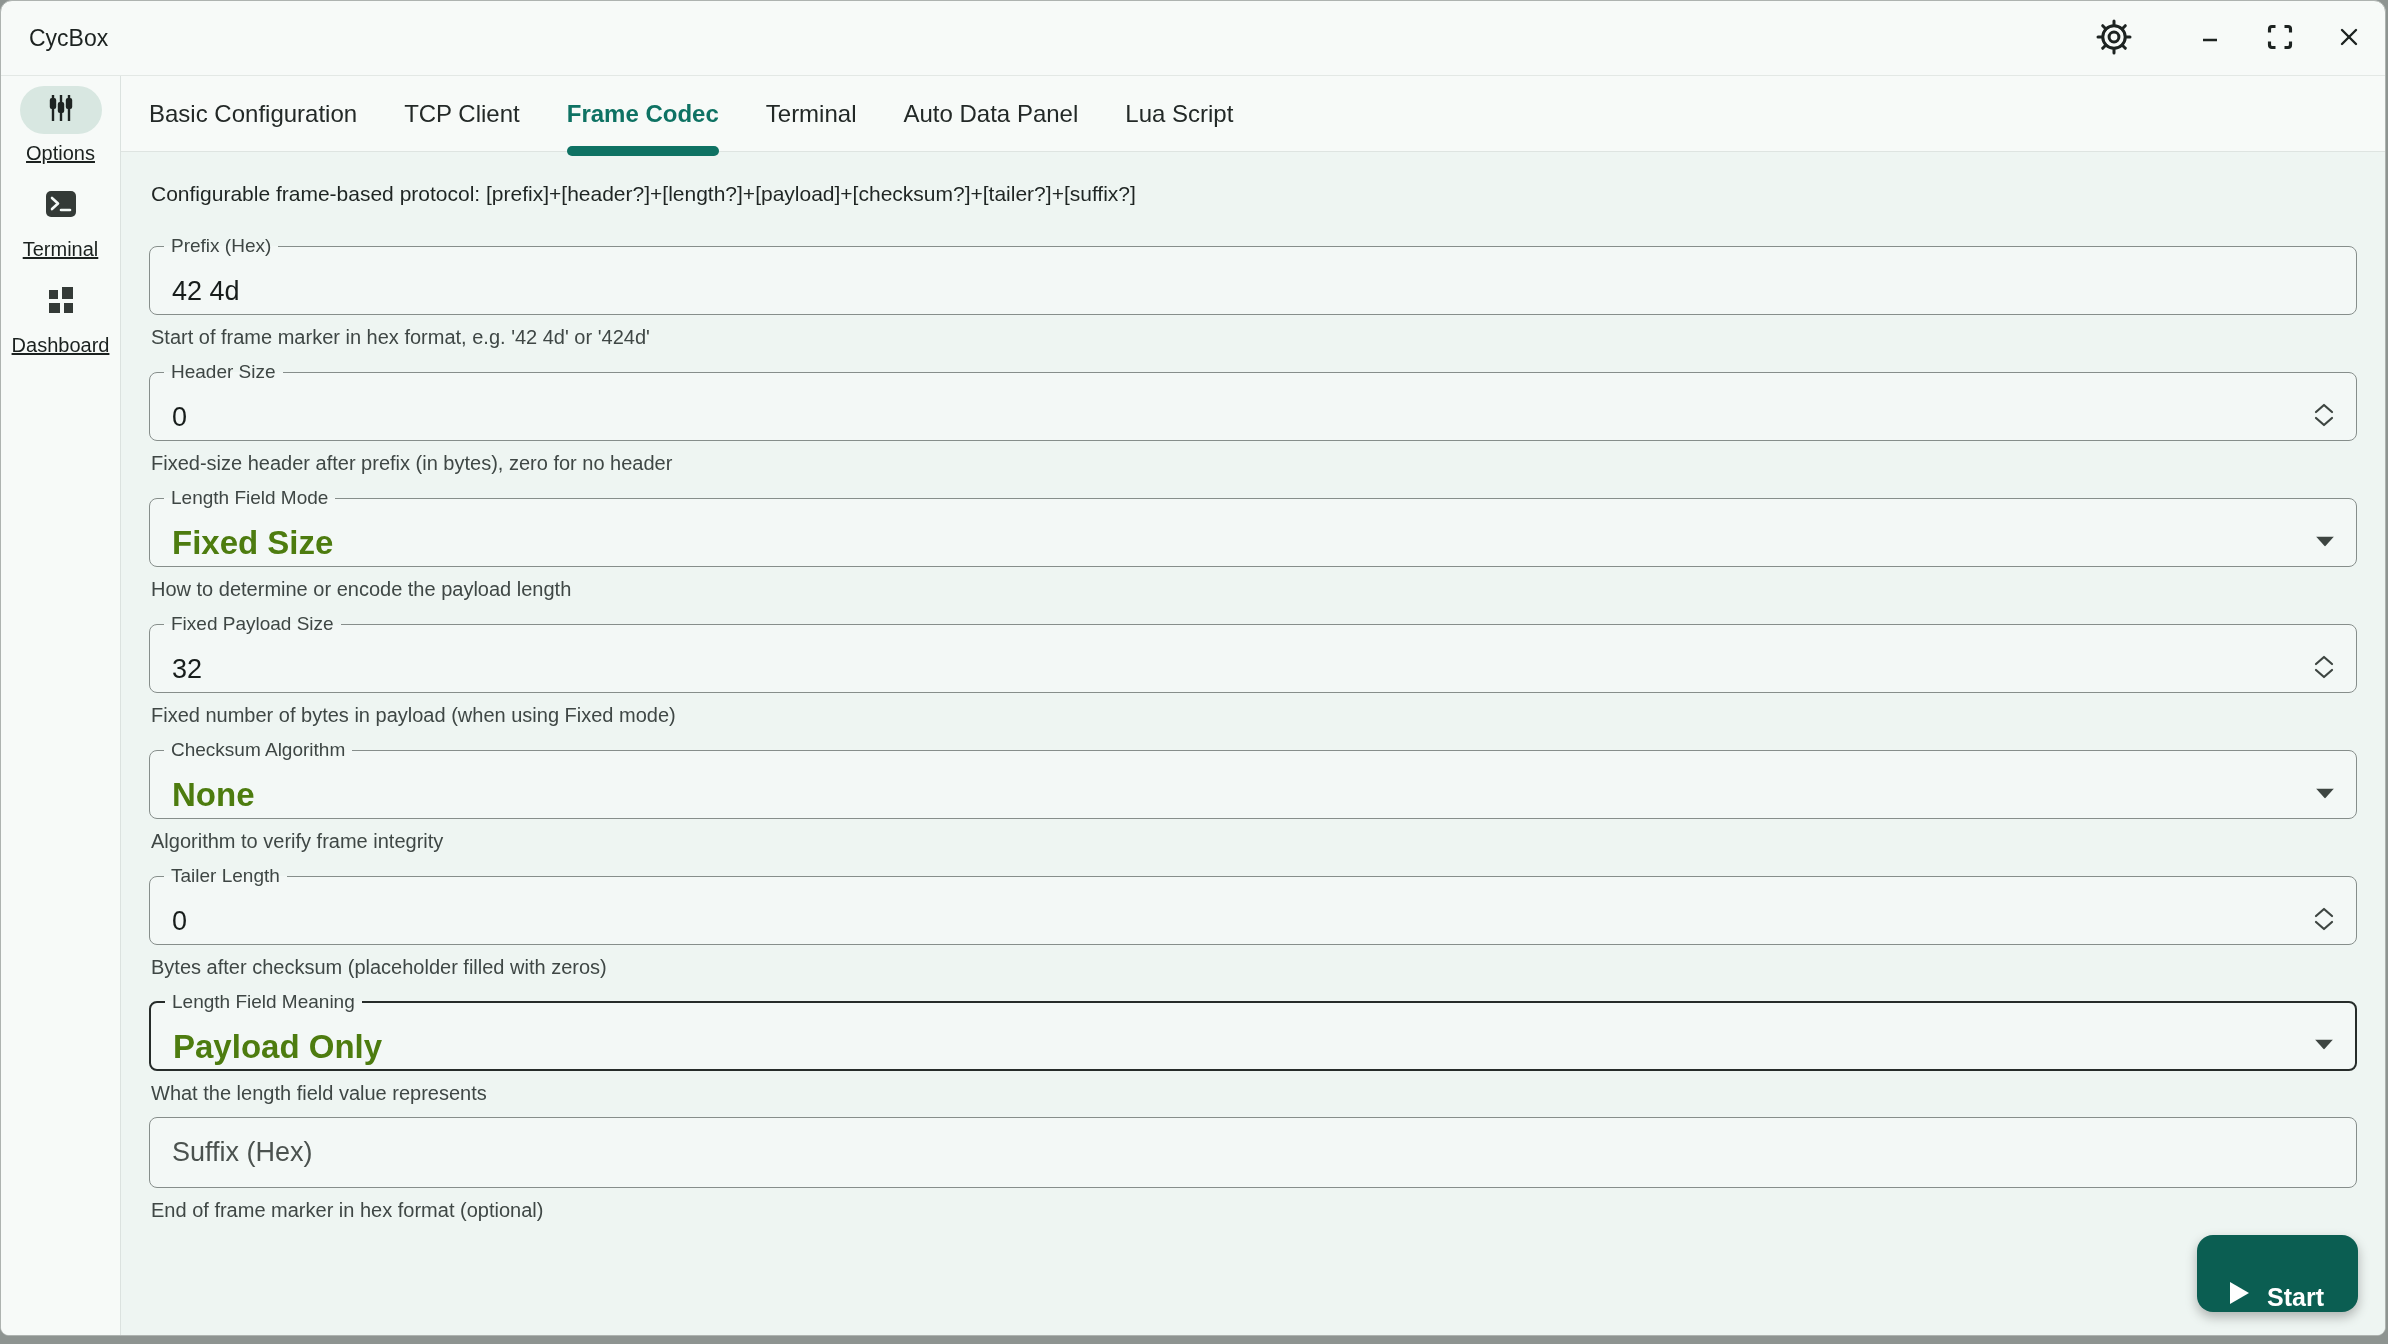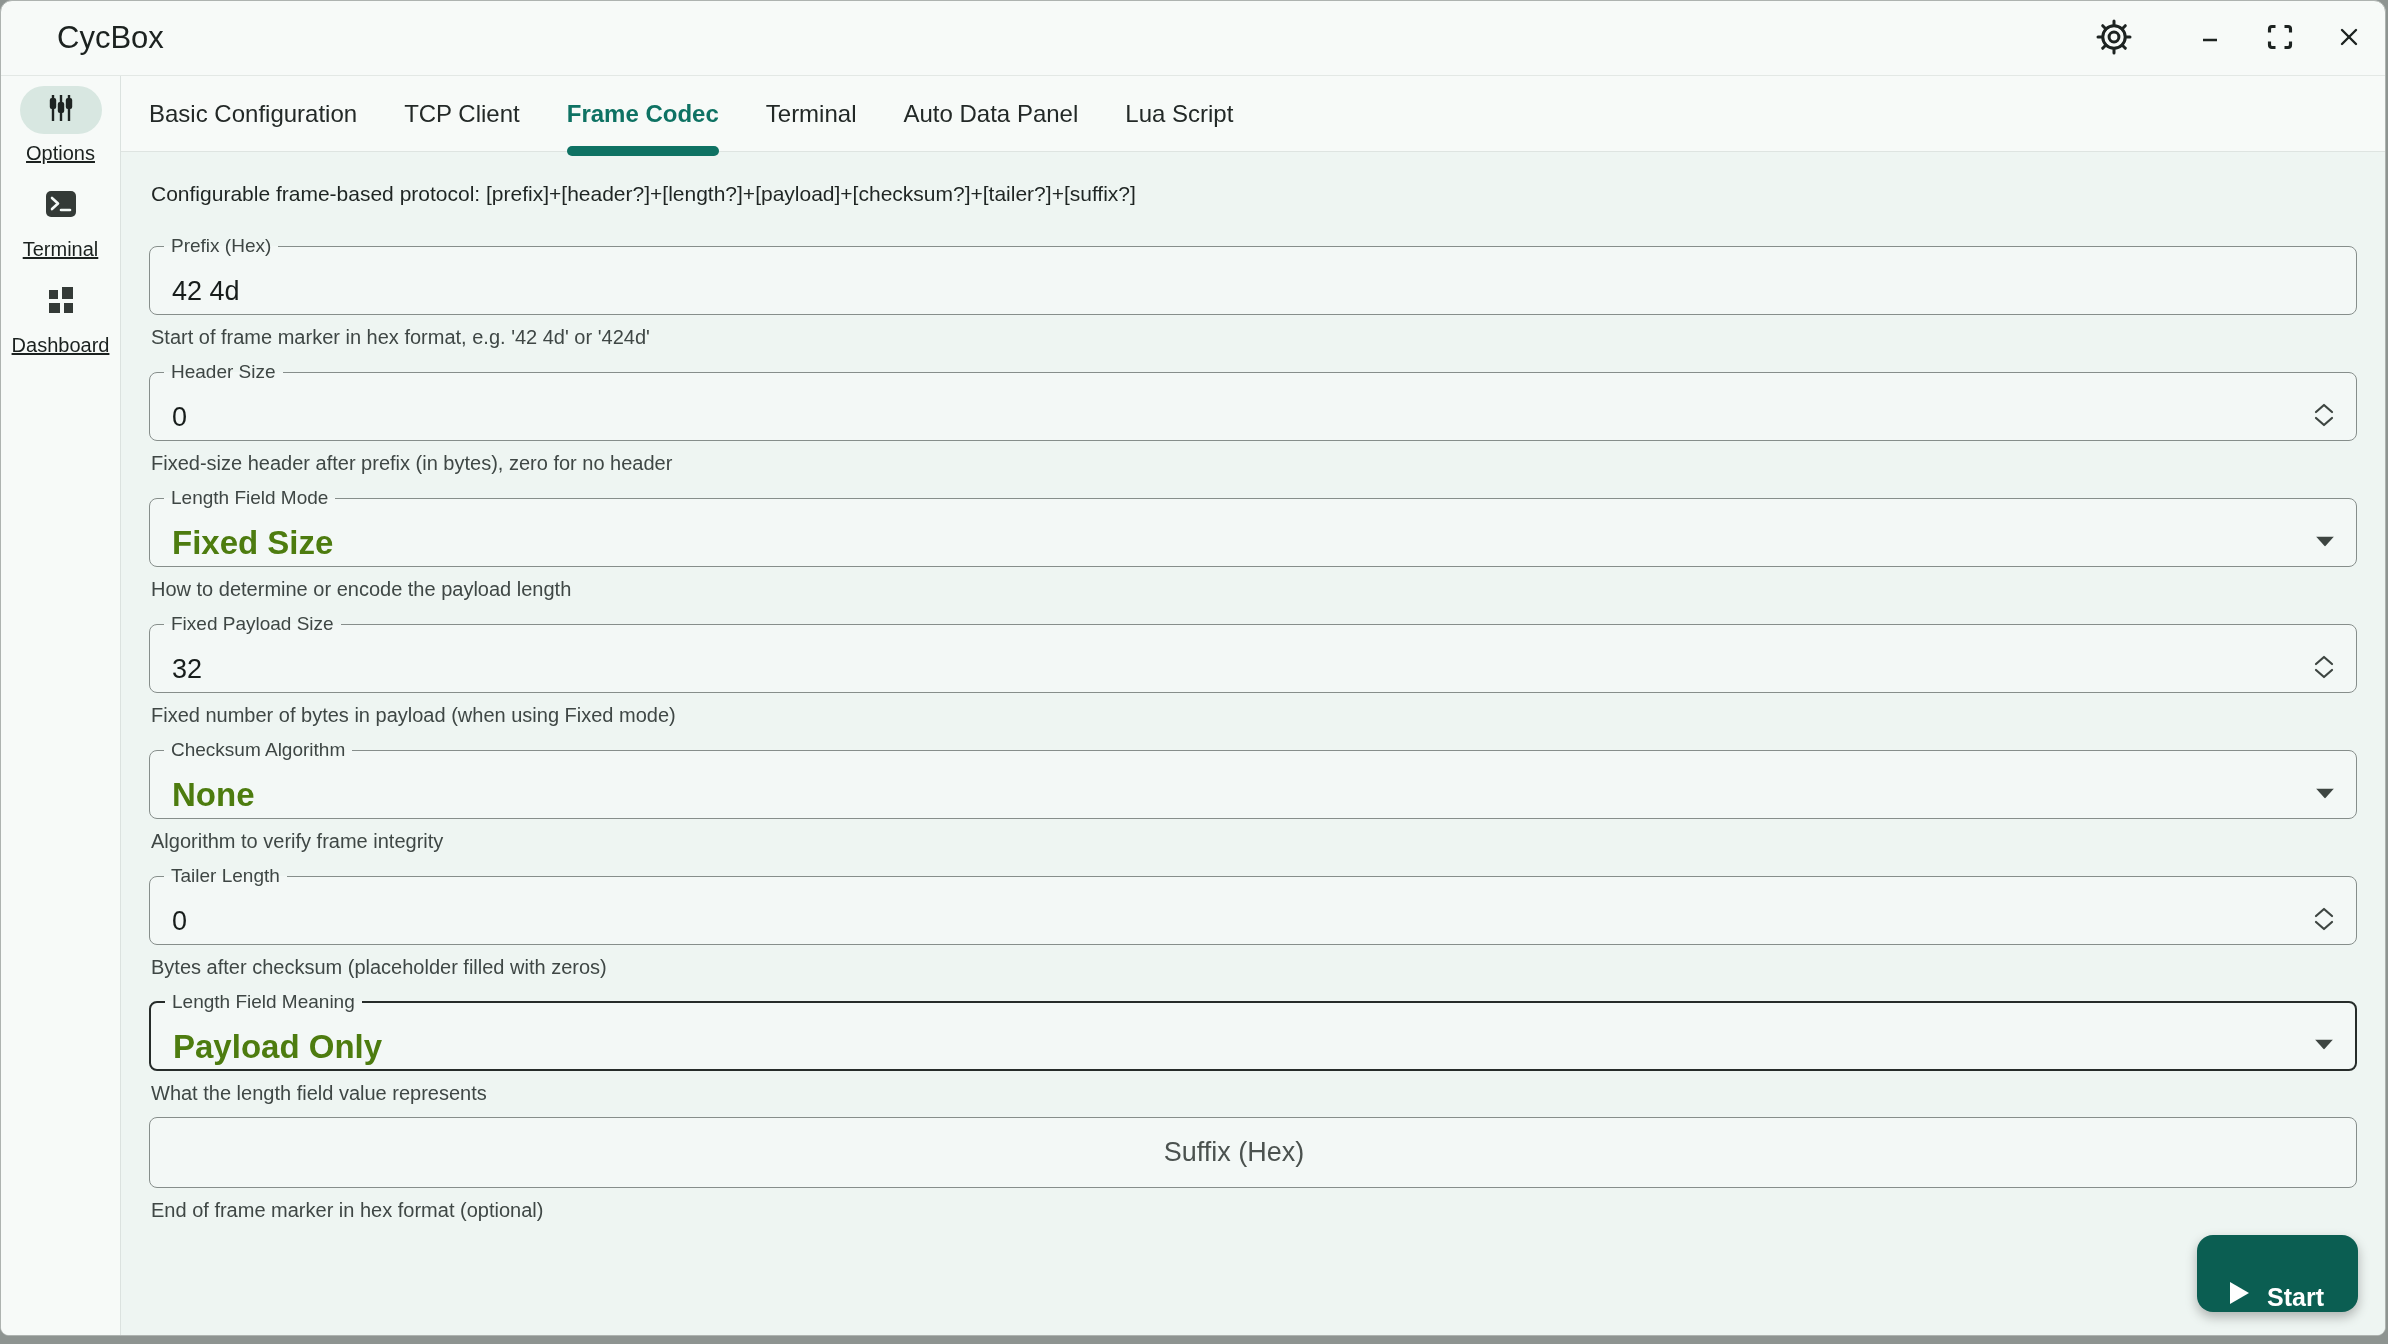--- a/index.html
+++ b/index.html
@@ -19,21 +19,21 @@
     overflow:hidden;
     display:flex;flex-direction:column;
   }
   
   .titlebar{
     height:74px;flex:0 0 74px;
     display:flex;align-items:center;
     border-bottom:1px solid #e3e8e5;
     padding:0 16px 0 0;
   }
-  .app-title{margin-left:56px;font-size:31px;color:#1c2220;}
+  .app-title{margin-left:28px;font-size:23px;color:#1c2220;}
   .tb-spacer{flex:1;}
   .tb-btn{
     width:40px;height:40px;display:flex;align-items:center;justify-content:center;
     background:transparent;border:none;cursor:pointer;padding:0;
   }
   .tb-btn.gear{margin-right:56px;}
   .tb-btn.minb{margin-right:30px;}
   .tb-btn.maxb{margin-right:29px;}
   
   .body-row{flex:1;display:flex;min-height:0;}
@@ -84,21 +84,21 @@
     position:absolute;left:22px;right:60px;top:11px;bottom:0;
     display:flex;align-items:center;
     font-size:33px;color:#4d7c0f;
   }
   .f-value.bold{font-weight:bold;}
   input.f-input{
     position:absolute;left:22px;right:60px;top:11px;bottom:0;
     border:none;background:transparent;outline:none;padding:0;
     font-family:inherit;font-size:27px;color:#171d1b;
   }
-  .no-legend input.f-input{top:0;text-align:center;}
+  .no-legend input.f-input{top:0;}
   input.f-input::placeholder{color:#4b524f;opacity:1;}
   .helper{margin:10px 0 0 2px;font-size:20px;line-height:24px;color:#3f4745;}
   
   .spin-btn{position:absolute;right:18px;width:28px;height:18px;display:flex;align-items:center;justify-content:center;background:transparent;border:none;cursor:pointer;padding:0;}
   .spin-up{top:17px;}
   .spin-down{bottom:9px;}
   .caret{position:absolute;right:22px;top:50%;transform:translateY(-30%);}
   
   .start-btn{
     position:absolute;right:27px;bottom:23px;

